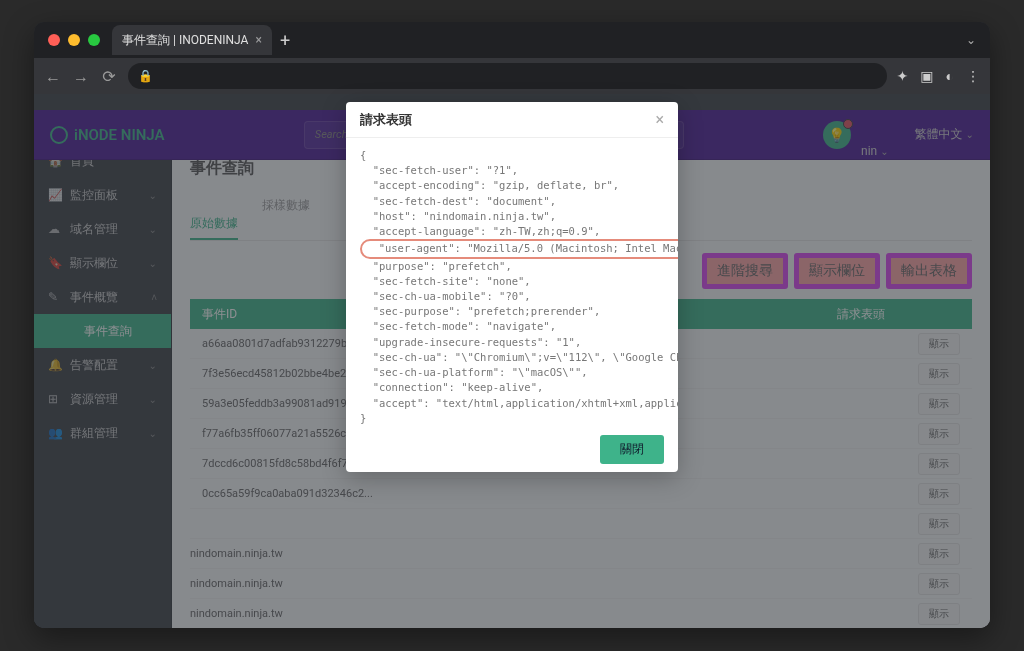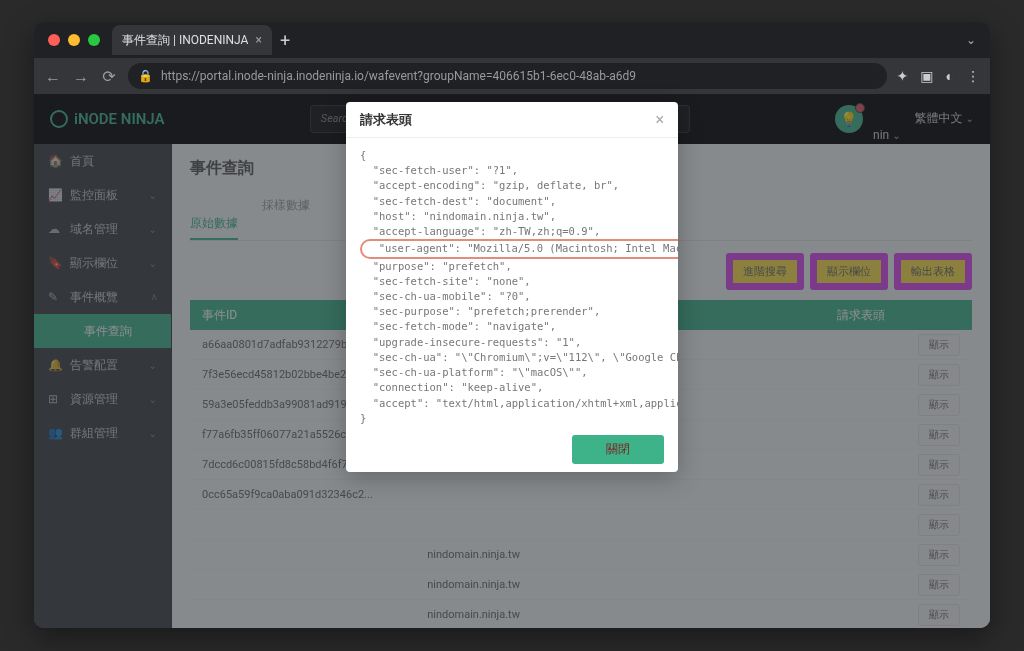--- a/index.html
+++ b/index.html
@@ -61,22 +61,22 @@
 }
 .url-actions { display: flex; gap: 12px; color: #ccc; font-size: 14px; }
 
 .app {
   height: calc(100% - 72px);
   background: #3c4046;
   display: flex;
   position: relative;
 }
 .topbar {
-  position: absolute; top: 0; left: 0; right: 0;
-  height: 50px; background: #000000;
+  position: absolute; top: 16px; left: 0; right: 0;
+  height: 50px; background: #4c1d95;
   display: flex; align-items: center;
   padding: 0 16px;
   border-bottom: 1px solid rgba(0,0,0,0.15);
   z-index: 1;
 }
 .logo { color: #3eb38a; font-weight: 600; font-size: 15px; display:flex; align-items:center; gap:6px;}
 .logo-icon { width:18px; height:18px; border:2px solid #3eb38a; border-radius:50%; position:relative; }
 .search-wrap { margin: 0 auto; }
 .search-box {
   width: 380px; height: 28px;
@@ -85,21 +85,21 @@
   border-radius: 4px;
   display: flex; align-items: center;
   padding: 0 10px;
   color: #888; font-size: 11px; font-style: italic;
 }
 .search-box .mag { margin-left: auto; color: #3eb38a; font-style: normal; }
 .user-area { display:flex; align-items:center; gap:10px; }
 .avatar { width:28px; height:28px; border-radius:50%; background:#3eb38a; display:flex; align-items:center; justify-content:center; color:#fff; font-size:14px; position:relative;}
 .avatar::after { content:""; position:absolute; top:-2px; right:-2px; width:8px; height:8px; background:#e25563; border-radius:50%; border:1px solid #3c4046; }
 .user-name { color:#d0d0d0; font-size:12px;margin-top:32px; }
-.lang { color:#d0d0d0; font-size:12px; margin-left:4px; }
+.lang { color:#d0d0d0; font-size:12px; margin-left:16px; }
 .caret { font-size:10px; color:#aaa; margin-left:3px; }
 
 .sidebar {
   width: 138px;
   background: #3c4046;
   margin-top: 50px;
   border-right: 1px solid rgba(0,0,0,0.12);
 }
 .side-item {
   height: 34px; display:flex; align-items:center;
@@ -114,28 +114,28 @@
 .main {
   flex:1; margin-top:50px; background:#f4f5f7;
   padding: 14px 18px;
   overflow: hidden;
 }
 .page-title { color:#555; font-size:16px; font-weight:600; margin-bottom:12px; }
 .tabs { display:flex; gap:24px; border-bottom:1px solid #e3e3e3; margin-bottom:12px; }
 .tabline { font-size:12px; color:#999; padding:6px 0; }
 .tabline.active { color:#3eb38a; border-bottom:2px solid #3eb38a;margin-top:18px; }
 .toolbar { display:flex; justify-content:flex-end; gap:6px; margin-bottom:10px; }
-.tool-btn { background:#fde047; border:7px solid #d946ef; padding:4px 10px; font-size:11px; color:#666; border-radius:3px; }
+.tool-btn { background:#fca5a5; border:5px solid #d946ef; padding:4px 10px; font-size:14px; color:#666; border-radius:3px; }
 .table-head { display:flex; background:#3fb48a; color:#fff; font-size:12px; height:30px; align-items:center; }
 .col-id { flex: 0 0 390px; padding-left:12px; }
 .col-h1 { flex: 0 0 170px; }
 .col-h2 { flex:1; text-align:center; }
 .table-row { display:flex; align-items:center; height:30px; font-size:11px; color:#666; border-bottom:1px solid #eee; }
 .row-id { flex:0 0 230px; padding-left:12px; white-space:nowrap; overflow:hidden; }
-.row-host { flex:0 0 330px;text-align:right; }
+.row-host { flex:0 0 330px; }
 .row-action { flex:1; display:flex; justify-content:flex-end; padding-right:12px; }
 .show-btn { background:#f2f2f2; border:1px solid #e0e0e0; padding:3px 10px; font-size:10px; color:#666; border-radius:3px; }
 
 .overlay {
   position:absolute; inset:72px 0 0 0;
   background: rgba(45,49,54,0.55);
   display:flex; justify-content:center;
   z-index:2;
 }
 .modal {
@@ -157,21 +157,21 @@
 }
 .code-line { display:block; }
 .hl {
   display:inline-block;
   border:2px solid #e58b7b;
   border-radius:10px;
   padding: 0 4px;
   color:#777;
 }
 .modal-foot { height:46px; display:flex; align-items:center; justify-content:flex-end; padding:0 14px; }
-.close-btn { background:#3eb38a; color:#7f1d1d; border:none; padding:6px 34px; font-size:12px; border-radius:3px; }
+.close-btn { background:#3eb38a; color:#0f172a; border:none; padding:6px 20px; font-size:12px; border-radius:3px; }
 </style>
 </head>
 <body>
 
 <div class="browser-window">
 
   <div class="tab-bar">
     <div class="traffic-lights">
       <div class="light red"></div>
       <div class="light yellow"></div>
@@ -184,21 +184,20 @@
     <div class="new-tab">+</div>
     <div class="chevron-down">⌄</div>
   </div>
 
   <div class="url-bar">
     <span class="nav-arrow">←</span>
     <span class="nav-arrow">→</span>
     <span class="nav-arrow">⟳</span>
     <div class="url-input">
       <span>🔒</span>
-      <span>https://portal.inode-ninja.inodeninja.io/wafevent?groupName=406615b1-6ec0-48ab-a6d9</span>
     </div>
     <div class="url-actions">
       <span>✦</span>
       <span>▣</span>
       <span>◐</span>
       <span>⋮</span>
     </div>
   </div>
 
   <div class="app">

